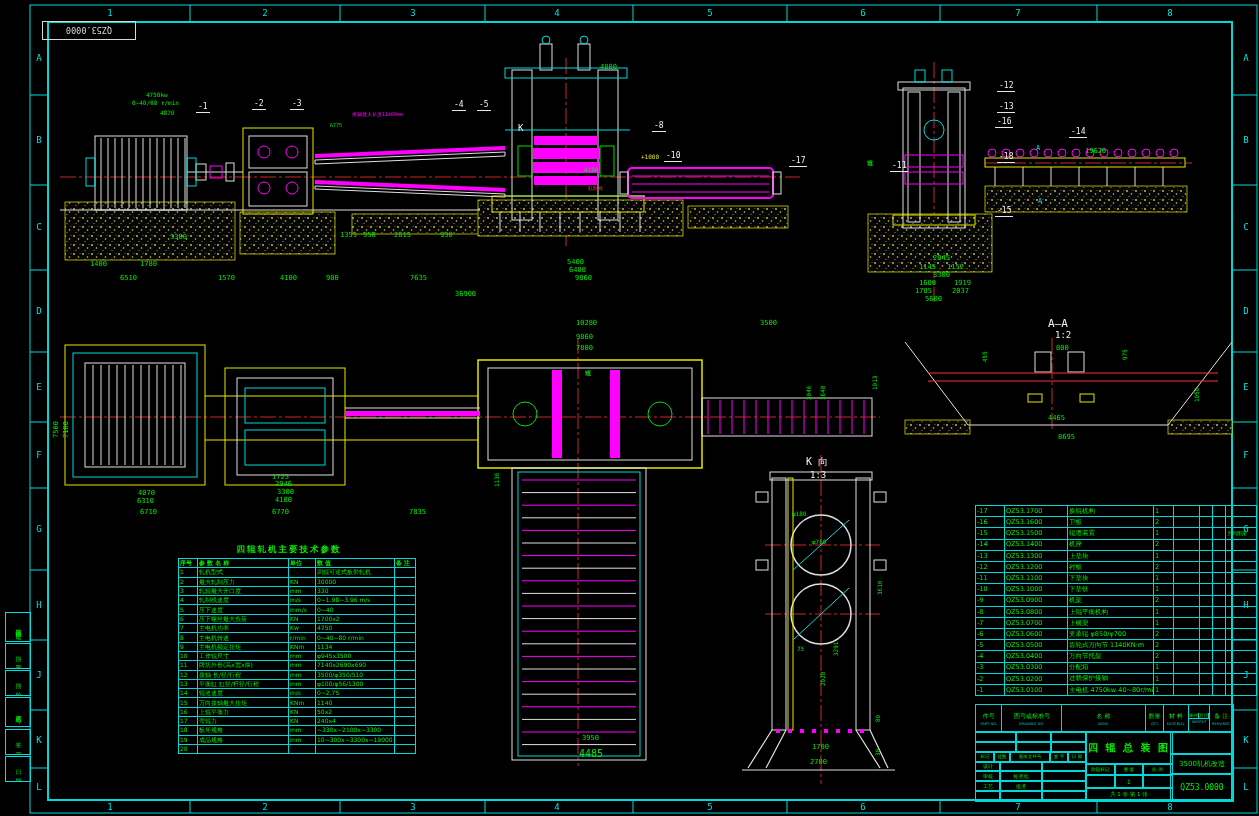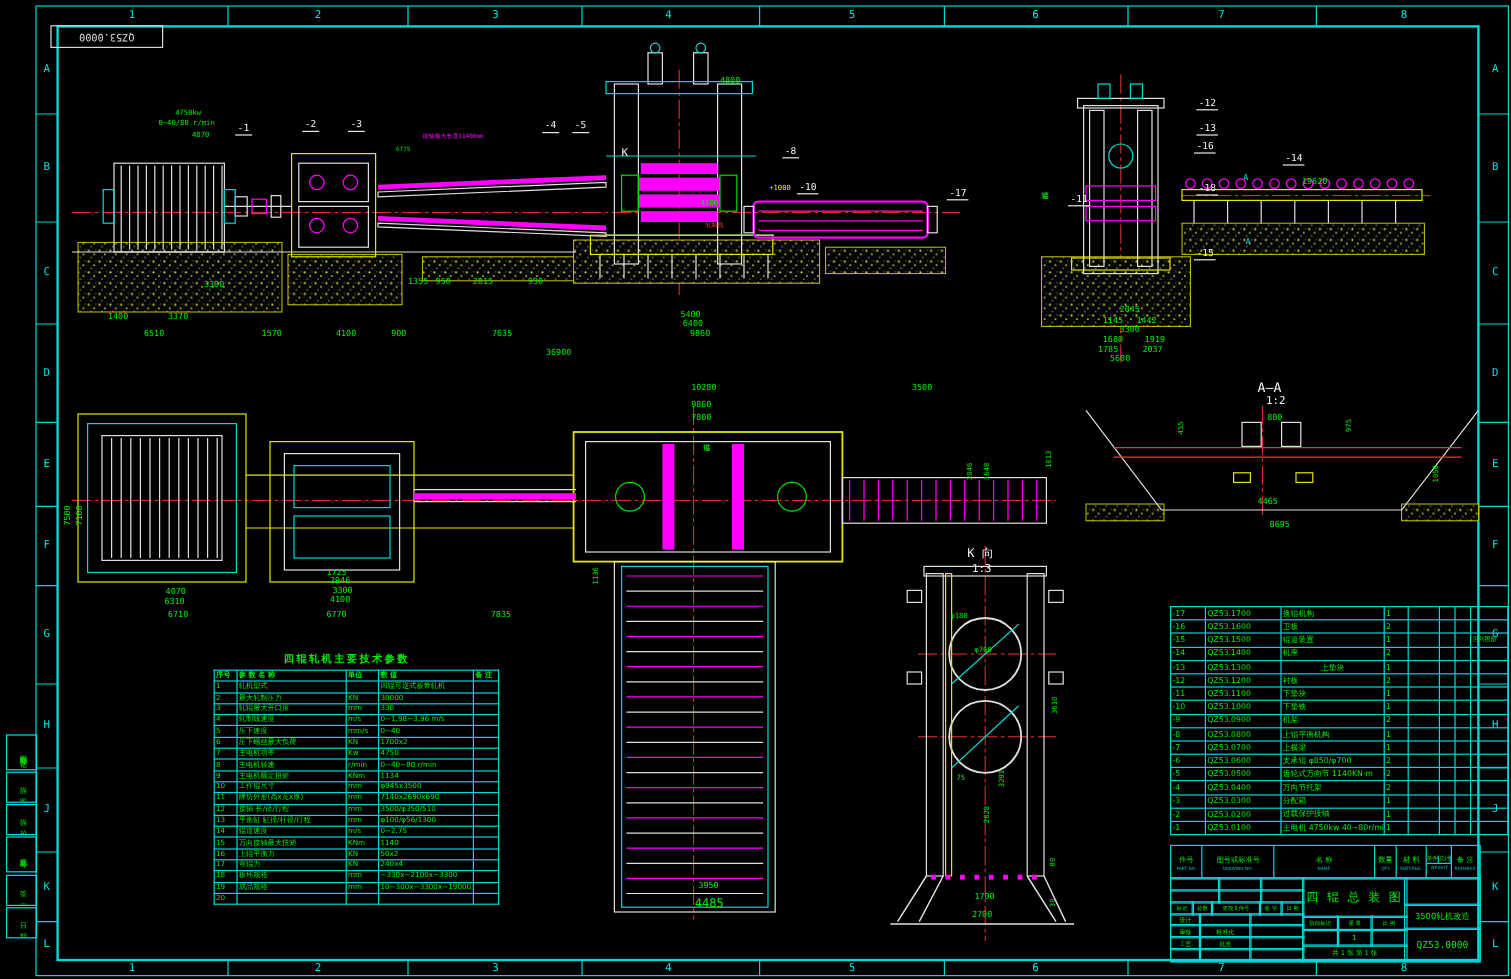--- a/index.html
+++ b/index.html
@@ -281,33 +281,33 @@
 
 <div id="labels">
       <span class="lbl" style="left: 600px; top: 64px; color: rgb(0, 238, 0); font-size: 7px;">4800</span>
       <span class="lbl" style="left: 1085px; top: 148px; color: rgb(0, 238, 0); font-size: 7px;">19620</span>
       <span class="lbl" style="left: 170px; top: 234px; color: rgb(0, 238, 0); font-size: 7px;">3300</span>
       <span class="lbl" style="left: 340px; top: 232px; color: rgb(0, 238, 0); font-size: 7px;">1355</span>
       <span class="lbl" style="left: 363px; top: 232px; color: rgb(0, 238, 0); font-size: 7px;">950</span>
       <span class="lbl" style="left: 394px; top: 232px; color: rgb(0, 238, 0); font-size: 7px;">2815</span>
       <span class="lbl" style="left: 440px; top: 232px; color: rgb(0, 238, 0); font-size: 7px;">930</span>
       <span class="lbl" style="left: 90px; top: 261px; color: rgb(0, 238, 0); font-size: 7px;">1400</span>
-      <span class="lbl" style="left: 140px; top: 261px; color: rgb(0, 238, 0); font-size: 7px;">3370</span>
+      <span class="lbl" style="left: 140px; top: 261px; color: rgb(0, 238, 0); font-size: 7px;">1780</span>
       <span class="lbl" style="left: 120px; top: 275px; color: rgb(0, 238, 0); font-size: 7px;">6510</span>
       <span class="lbl" style="left: 218px; top: 275px; color: rgb(0, 238, 0); font-size: 7px;">1570</span>
       <span class="lbl" style="left: 280px; top: 275px; color: rgb(0, 238, 0); font-size: 7px;">4100</span>
       <span class="lbl" style="left: 326px; top: 275px; color: rgb(0, 238, 0); font-size: 7px;">900</span>
       <span class="lbl" style="left: 410px; top: 275px; color: rgb(0, 238, 0); font-size: 7px;">7635</span>
       <span class="lbl" style="left: 455px; top: 291px; color: rgb(0, 238, 0); font-size: 7px;">36900</span>
       <span class="lbl" style="left: 567px; top: 259px; color: rgb(0, 238, 0); font-size: 7px;">5400</span>
       <span class="lbl" style="left: 569px; top: 267px; color: rgb(0, 238, 0); font-size: 7px;">6400</span>
       <span class="lbl" style="left: 575px; top: 275px; color: rgb(0, 238, 0); font-size: 7px;">9860</span>
       <span class="lbl" style="left: 933px; top: 255px; color: rgb(0, 238, 0); font-size: 7px;">2045</span>
       <span class="lbl" style="left: 919px; top: 264px; color: rgb(0, 238, 0); font-size: 7px;">1145</span>
-      <span class="lbl" style="left: 947px; top: 264px; color: rgb(0, 238, 0); font-size: 7px;">1442</span>
+      <span class="lbl" style="left: 947px; top: 264px; color: rgb(0, 238, 0); font-size: 7px;">1152</span>
       <span class="lbl" style="left: 933px; top: 272px; color: rgb(0, 238, 0); font-size: 7px;">3300</span>
       <span class="lbl" style="left: 919px; top: 280px; color: rgb(0, 238, 0); font-size: 7px;">1680</span>
       <span class="lbl" style="left: 954px; top: 280px; color: rgb(0, 238, 0); font-size: 7px;">1919</span>
       <span class="lbl" style="left: 915px; top: 288px; color: rgb(0, 238, 0); font-size: 7px;">1785</span>
       <span class="lbl" style="left: 952px; top: 288px; color: rgb(0, 238, 0); font-size: 7px;">2037</span>
       <span class="lbl" style="left: 925px; top: 296px; color: rgb(0, 238, 0); font-size: 7px;">5600</span>
       <span class="lbl" style="left: 160px; top: 110px; color: rgb(0, 238, 0); font-size: 6px;">4870</span>
       <span class="lbl" style="left: 146px; top: 92px; color: rgb(0, 238, 0); font-size: 6px;">4750kw</span>
       <span class="lbl" style="left: 132px; top: 100px; color: rgb(0, 238, 0); font-size: 6px;">0~40/80 r/min</span>
       <span class="lbl" style="left: 352px; top: 112px; color: rgb(255, 0, 255); font-size: 5px;">接轴最大长度11400mm</span>
@@ -621,21 +621,21 @@
           <td style="width: 83px;">机座</td>
           <td style="width: 17px;">2</td>
           <td style="width: 23px;"></td>
           <td style="width: 10px;"></td>
           <td style="width: 10px;"></td>
           <td style="width: 28px; font-size: 5px;"></td>
         </tr>
         <tr>
           <td style="width: 26px;">-13</td>
           <td style="width: 60px;">QZ53.1300</td>
-          <td style="width: 83px; text-align: center;">上垫块</td>
+          <td style="width: 83px;">上垫块</td>
           <td style="width: 17px;">1</td>
           <td style="width: 23px;"></td>
           <td style="width: 10px;"></td>
           <td style="width: 10px;"></td>
           <td style="width: 28px; font-size: 5px;"></td>
         </tr>
         <tr>
           <td style="width: 26px;">-12</td>
           <td style="width: 60px;">QZ53.1200</td>
           <td style="width: 83px;">衬板</td>
@@ -812,21 +812,21 @@
         <div class="tb" style="left: 24px; top: 39.4286px; width: 42px; height: 9.85714px; font-size: 5px;">标准化</div>
         <div class="tb" style="left: 66px; top: 39.4286px; width: 44px; height: 9.85714px; font-size: 5px;"></div>
         <div class="tb" style="left: 0px; top: 49.2857px; width: 24px; height: 9.85714px; font-size: 5px;">工艺</div>
         <div class="tb" style="left: 24px; top: 49.2857px; width: 42px; height: 9.85714px; font-size: 5px;">批准</div>
         <div class="tb" style="left: 66px; top: 49.2857px; width: 44px; height: 9.85714px; font-size: 5px;"></div>
         <div class="tb" style="left: 0px; top: 59.1429px; width: 24px; height: 9.85714px; font-size: 5px;"></div>
         <div class="tb" style="left: 24px; top: 59.1429px; width: 42px; height: 9.85714px; font-size: 5px;"></div>
         <div class="tb" style="left: 66px; top: 59.1429px; width: 44px; height: 9.85714px; font-size: 5px;"></div>
       </div>
 
-  <div class="tb" style="left:109px;top:-1px;width:86px;height:32px;font-size:10px;font-weight:normal;letter-spacing:2px">四 辊 总 装 图</div>
+  <div class="tb" style="left:109px;top:-1px;width:86px;height:32px;font-size:10px;font-weight:bold;letter-spacing:2px">四 辊 总 装 图</div>
   <div id="stagezone" style="position: absolute; left: 109px; top: 31px; width: 86px; height: 24px;">
         <div class="tb" style="left: 0px; top: 0px; width: 28.6px; height: 11px; font-size: 4.5px;">阶段标记</div>
         <div class="tb" style="left: 28.6px; top: 0px; width: 28.6px; height: 11px; font-size: 4.5px;">重 量</div>
         <div class="tb" style="left: 57.2px; top: 0px; width: 28.6px; height: 11px; font-size: 4.5px;">比 例</div>
         <div class="tb" style="left: 28.6px; top: 11px; width: 28.6px; height: 13px; font-size: 6px;">1</div>
         <div class="tb" style="left: 0px; top: 11px; width: 28.6px; height: 13px;"></div>
         <div class="tb" style="left: 57.2px; top: 11px; width: 28.8px; height: 13px;"></div>
       </div>
   <div class="tb" style="left:109px;top:55px;width:86px;height:13px;font-size:5.5px">共 1 张  第 1 张</div>
 

